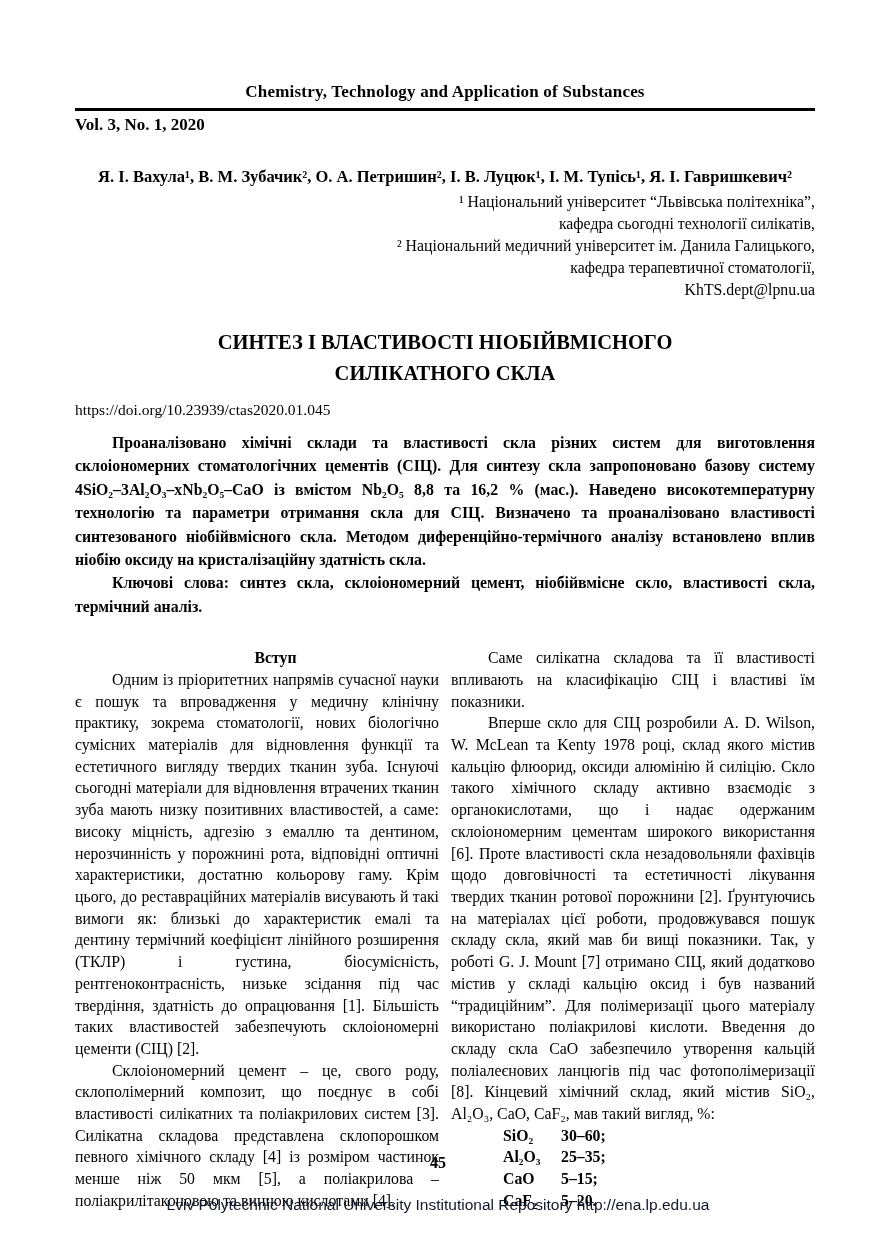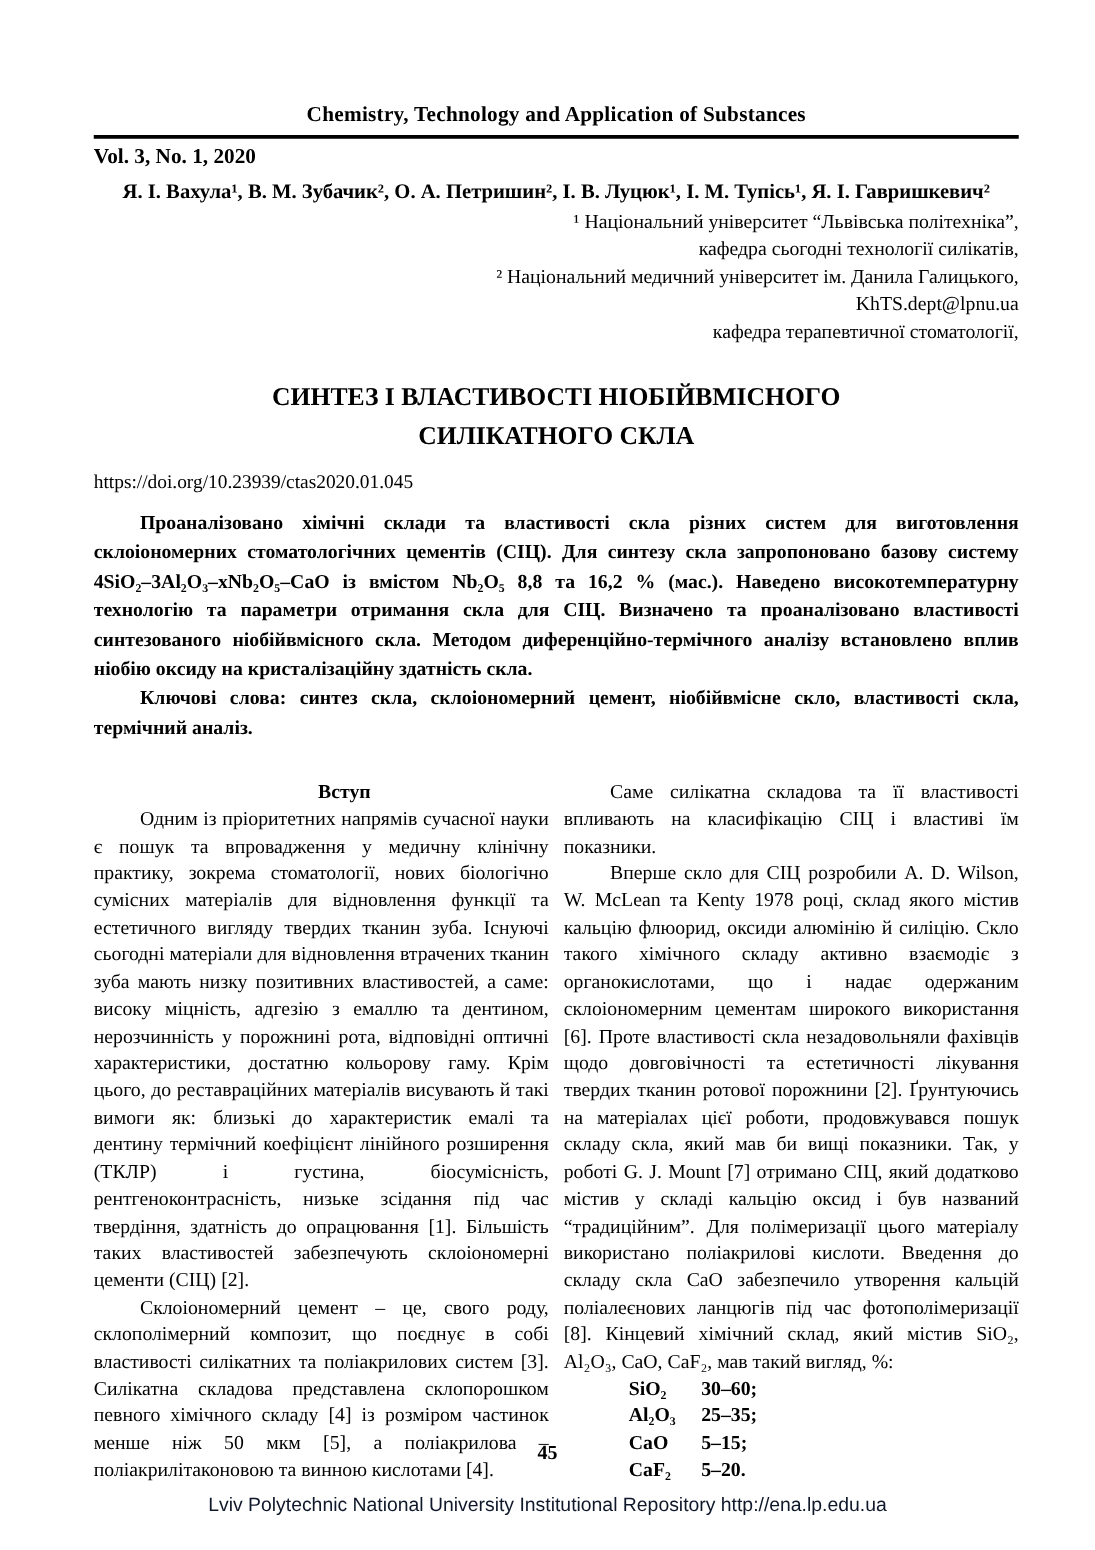--- a/index.html
+++ b/index.html
@@ -7,21 +7,21 @@
     width:876px;height:1240px;position:relative;background:#ffffff;
     color:#000;font-family:"Liberation Serif","DejaVu Serif",serif;
     overflow:hidden;
   }
   .content{padding:82px 61px 0 75px;}
   .journal-header{
     text-align:center;font-weight:bold;font-size:17px;letter-spacing:.2px;
     padding-bottom:6px;border-bottom:3px solid #000;
   }
   .vol-line{font-weight:bold;font-size:17px;margin-top:4px;}
-  .authors{text-align:center;font-weight:bold;font-size:16.5px;margin-top:8px;}
+  .authors{text-align:center;font-weight:bold;font-size:16.5px;margin-top:32px;}
   .affiliations{text-align:right;font-size:15.8px;line-height:22px;margin-top:4px;}
   .article-title{
     text-align:center;font-weight:bold;font-size:20.5px;line-height:31px;margin-top:26px;
   }
   .doi{font-size:15.5px;margin-top:12px;}
   .abstract-block{
     margin-top:12px;font-weight:bold;font-size:15.8px;line-height:23.4px;text-align:justify;
   }
   .abstract-block p{margin:0;text-indent:37px;}
   .columns{
@@ -53,22 +53,22 @@
     <div class="journal-header">Chemistry, Technology and Application of Substances</div>
 
     <div class="vol-line">Vol. 3, No. 1, 2020</div>
 
     <div class="authors">Я. І. Вахула¹, В. М. Зубачик², О. А. Петришин², І. В. Луцюк¹, І. М. Тупісь¹, Я. І. Гавришкевич²</div>
 
     <div class="affiliations">
       <div>¹ Національний університет “Львівська політехніка”,</div>
       <div>кафедра сьогодні технології силікатів,</div>
       <div>² Національний медичний університет ім. Данила Галицького,</div>
+      <div>кафедра терапевтичної стоматології,</div>
       <div>KhTS.dept@lpnu.ua</div>
-      <div>кафедра терапевтичної стоматології,</div>
     </div>
 
     <div class="article-title">
       <div>СИНТЕЗ І ВЛАСТИВОСТІ НІОБІЙВМІСНОГО</div>
       <div>СИЛІКАТНОГО СКЛА</div>
     </div>
 
     <div class="doi">https://doi.org/10.23939/ctas2020.01.045</div>
 
     <div class="abstract-block">

